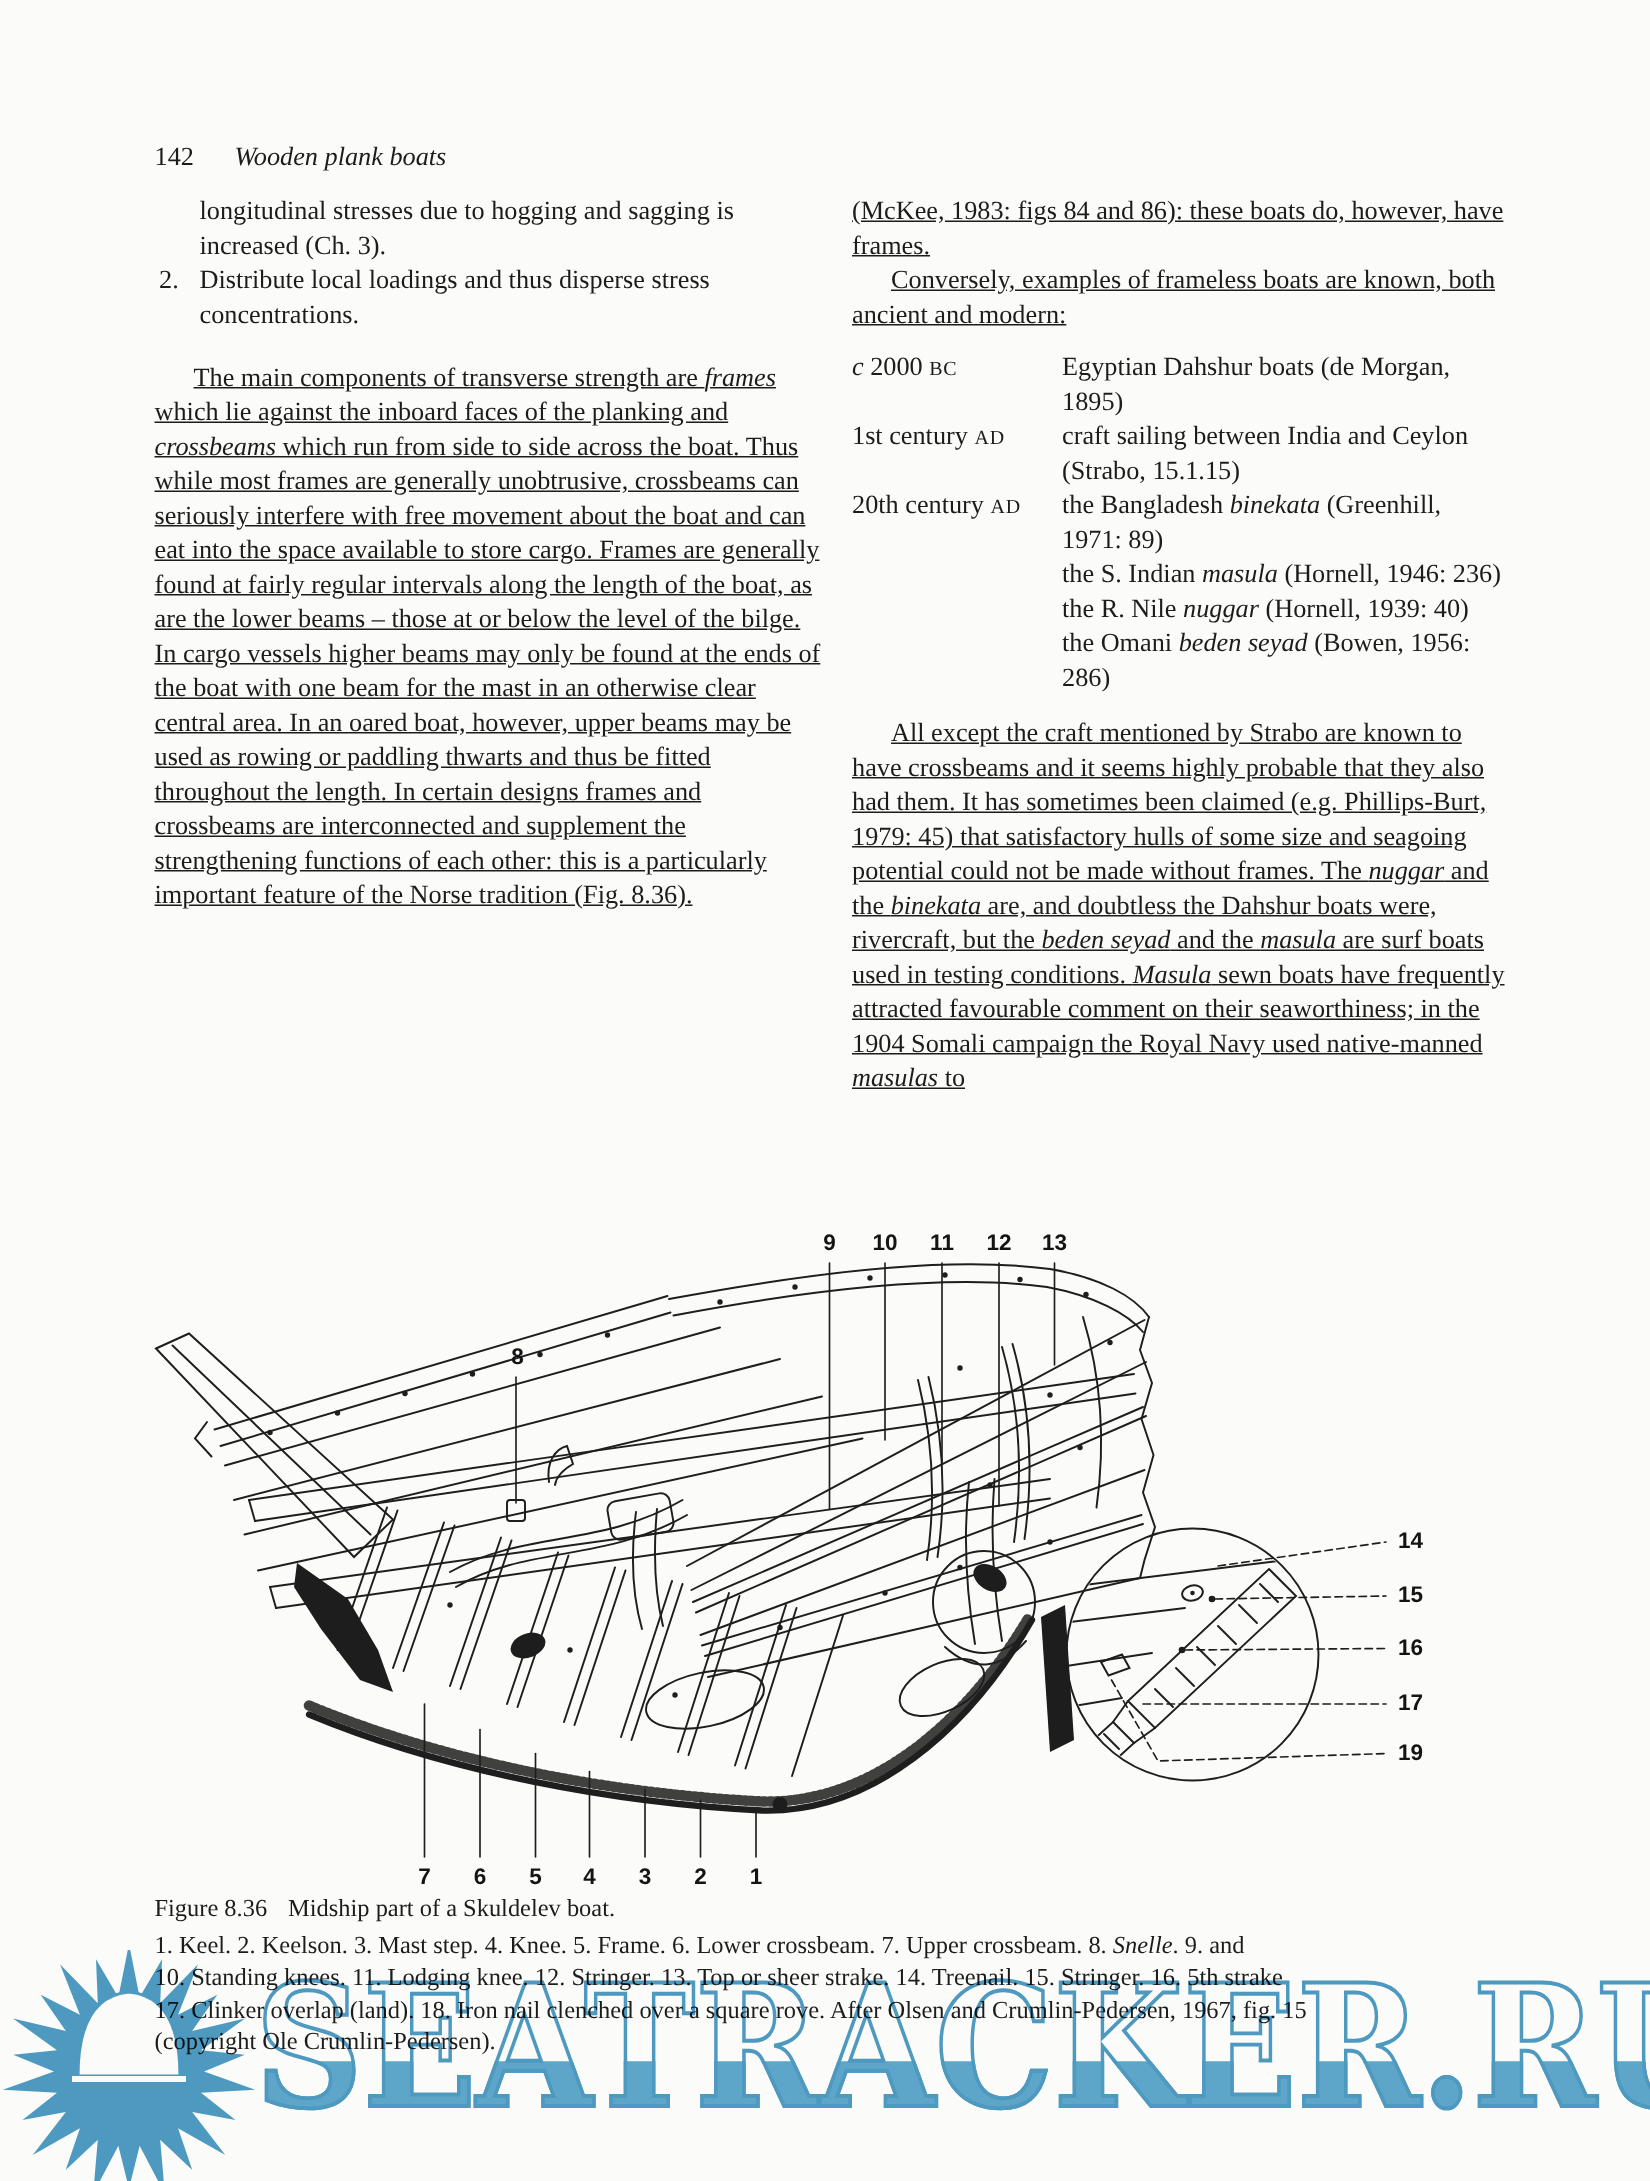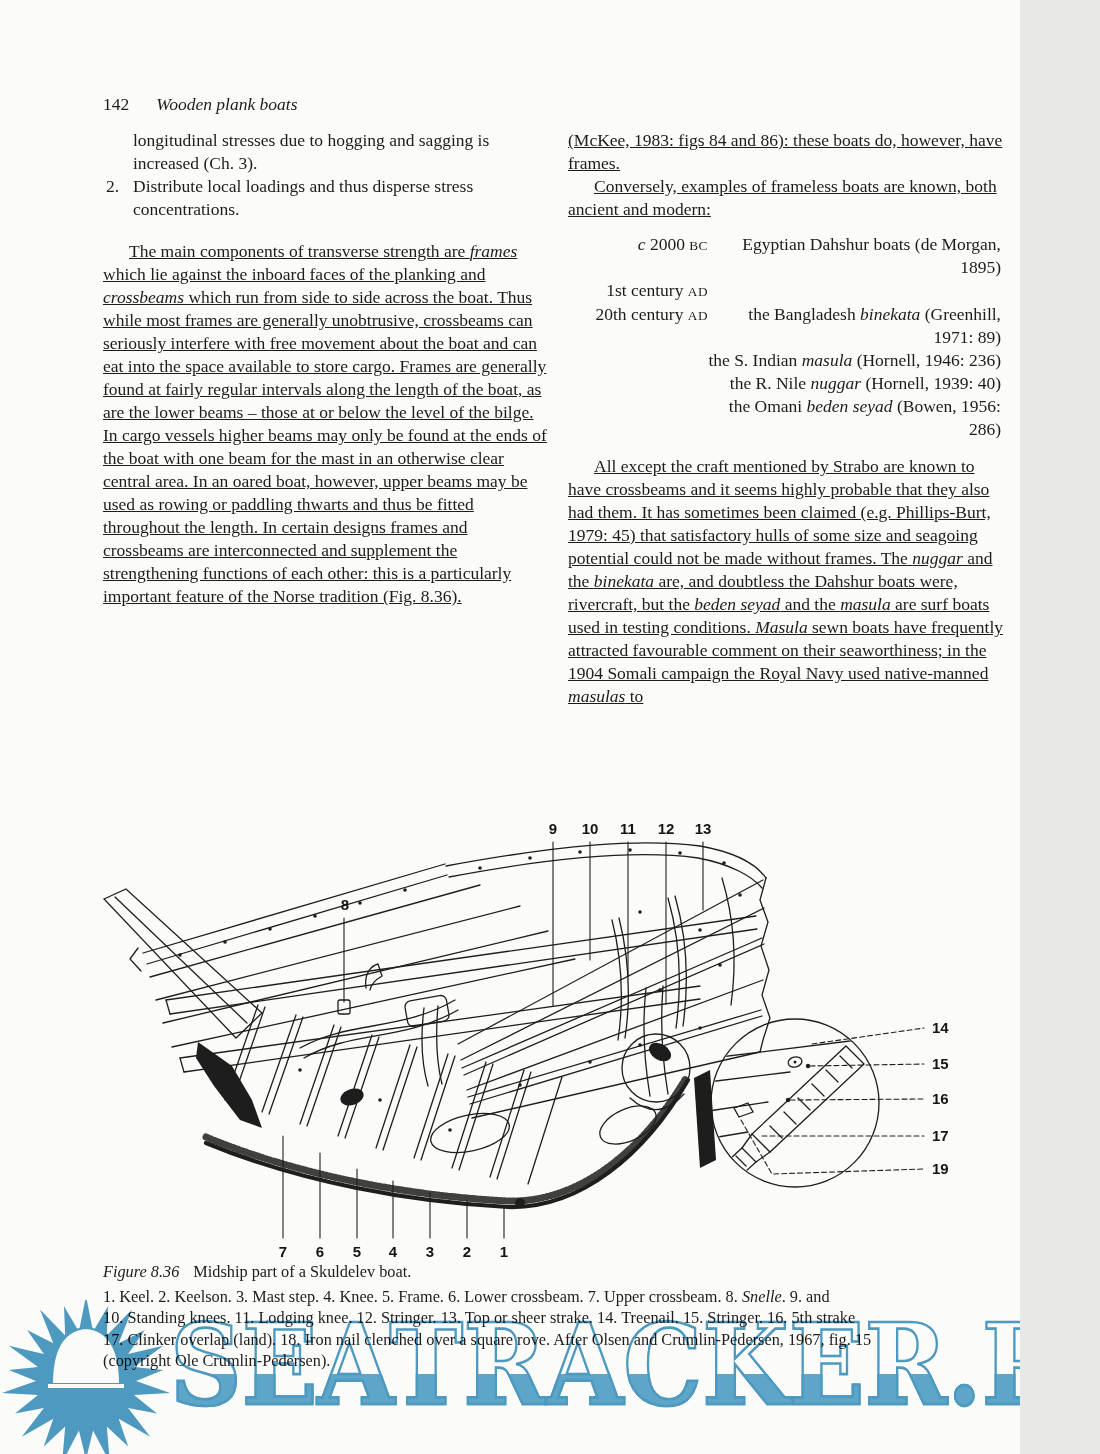--- a/index.html
+++ b/index.html
@@ -1,43 +1,43 @@
 <!DOCTYPE html>
 <html><head>
 <meta charset="utf-8">
 <style>
   html,body{margin:0;padding:0;background:#e8e8e6;}
-  .page{position:relative;width:1020px;height:1454px;background:#fbfbf9;
+  .page{position:relative;width:1100px;height:1454px;background:#fbfbf9;
         font-family:"Liberation Serif",serif;color:#1c1c1c;overflow:hidden;}
   
   .header{position:absolute;left:103px;top:94px;font-size:17.5px;}
   .header .num{display:inline-block;margin-right:27px;}
   .header .title{font-style:italic;}
   
   .col{position:absolute;top:129px;font-size:17.5px;line-height:23px;text-align:left;}
   .col-left{left:103px;width:447px;}
   .col-right{left:568px;width:443px;}
   .hang{position:relative;padding-left:30px;}
   .hang .marker{position:absolute;left:3px;top:0;}
   p{margin:0;text-decoration:underline;}
   p.ind{text-indent:26px;}
   p.gap{margin-top:19px;}
-  .chron{margin-top:12px;margin-bottom:14px;text-align:right;}
+  .chron{margin-top:12px;margin-bottom:14px;}
   .chron .row{display:flex;}
   .chron .term{width:140px;flex:none;}
   .chron .desc{width:293px;}
   .sc{font-size:76%;letter-spacing:.5px;}
   
   svg.fig{position:absolute;left:0;top:0;pointer-events:none;}
   .flabel{position:absolute;font-family:"Liberation Sans",sans-serif;font-weight:bold;
           font-size:15px;color:#141414;transform:translateX(-50%);}
   .flabel.rt{transform:none;}
   .caption{position:absolute;left:103px;top:1261px;width:906px;font-size:16.3px;line-height:21.6px;}
   .caption .cap-title{margin-bottom:3px;}
-  .caption .fig-label{font-style:italic;}
+  .caption .fig-label{}
   .caption .fig-sp{display:inline-block;width:14px;}
   
   .wm{position:absolute;left:0;top:1300px;width:1100px;height:154px;pointer-events:none;
       mix-blend-mode:multiply;}
   .wm-textwrap{position:absolute;left:170px;top:0;width:930px;height:154px;}
   .wm-line{position:absolute;left:0;top:0;font-family:"DejaVu Serif",serif;font-weight:700;
            font-size:113px;line-height:130px;white-space:nowrap;
            transform:scaleX(.88);transform-origin:0 50%;}
   .wm-outline{color:transparent;-webkit-text-stroke:2.6px #4e9cc5;}
   .wm-fill{color:#5ea9cf;-webkit-text-stroke:2.6px #4e9cc5;clip-path:inset(57% 0 0 0);}
@@ -67,20 +67,21 @@
   <div class="col col-right">
     <p>(McKee, 1983: figs 84 and 86): these boats do, however, have frames.</p>
     <p class="ind">Conversely, examples of frameless boats are known, both ancient and modern:</p>
     <div class="chron">
       <div class="row">
         <div class="term"><i>c</i> 2000 <span class="sc">BC</span></div>
         <div class="desc">Egyptian Dahshur boats (de Morgan, 1895)</div>
       </div>
       <div class="row">
         <div class="term">1st century <span class="sc">AD</span></div>
+        <div class="desc">craft sailing between India and Ceylon (Strabo, 15.1.15)</div>
       </div>
       <div class="row">
         <div class="term">20th century <span class="sc">AD</span></div>
         <div class="desc">
           <div>the Bangladesh <i>binekata</i> (Greenhill, 1971: 89)</div>
           <div>the S. Indian <i>masula</i> (Hornell, 1946: 236)</div>
           <div>the R. Nile <i>nuggar</i> (Hornell, 1939: 40)</div>
           <div>the Omani <i>beden seyad</i> (Bowen, 1956: 286)</div>
         </div>
       </div>

